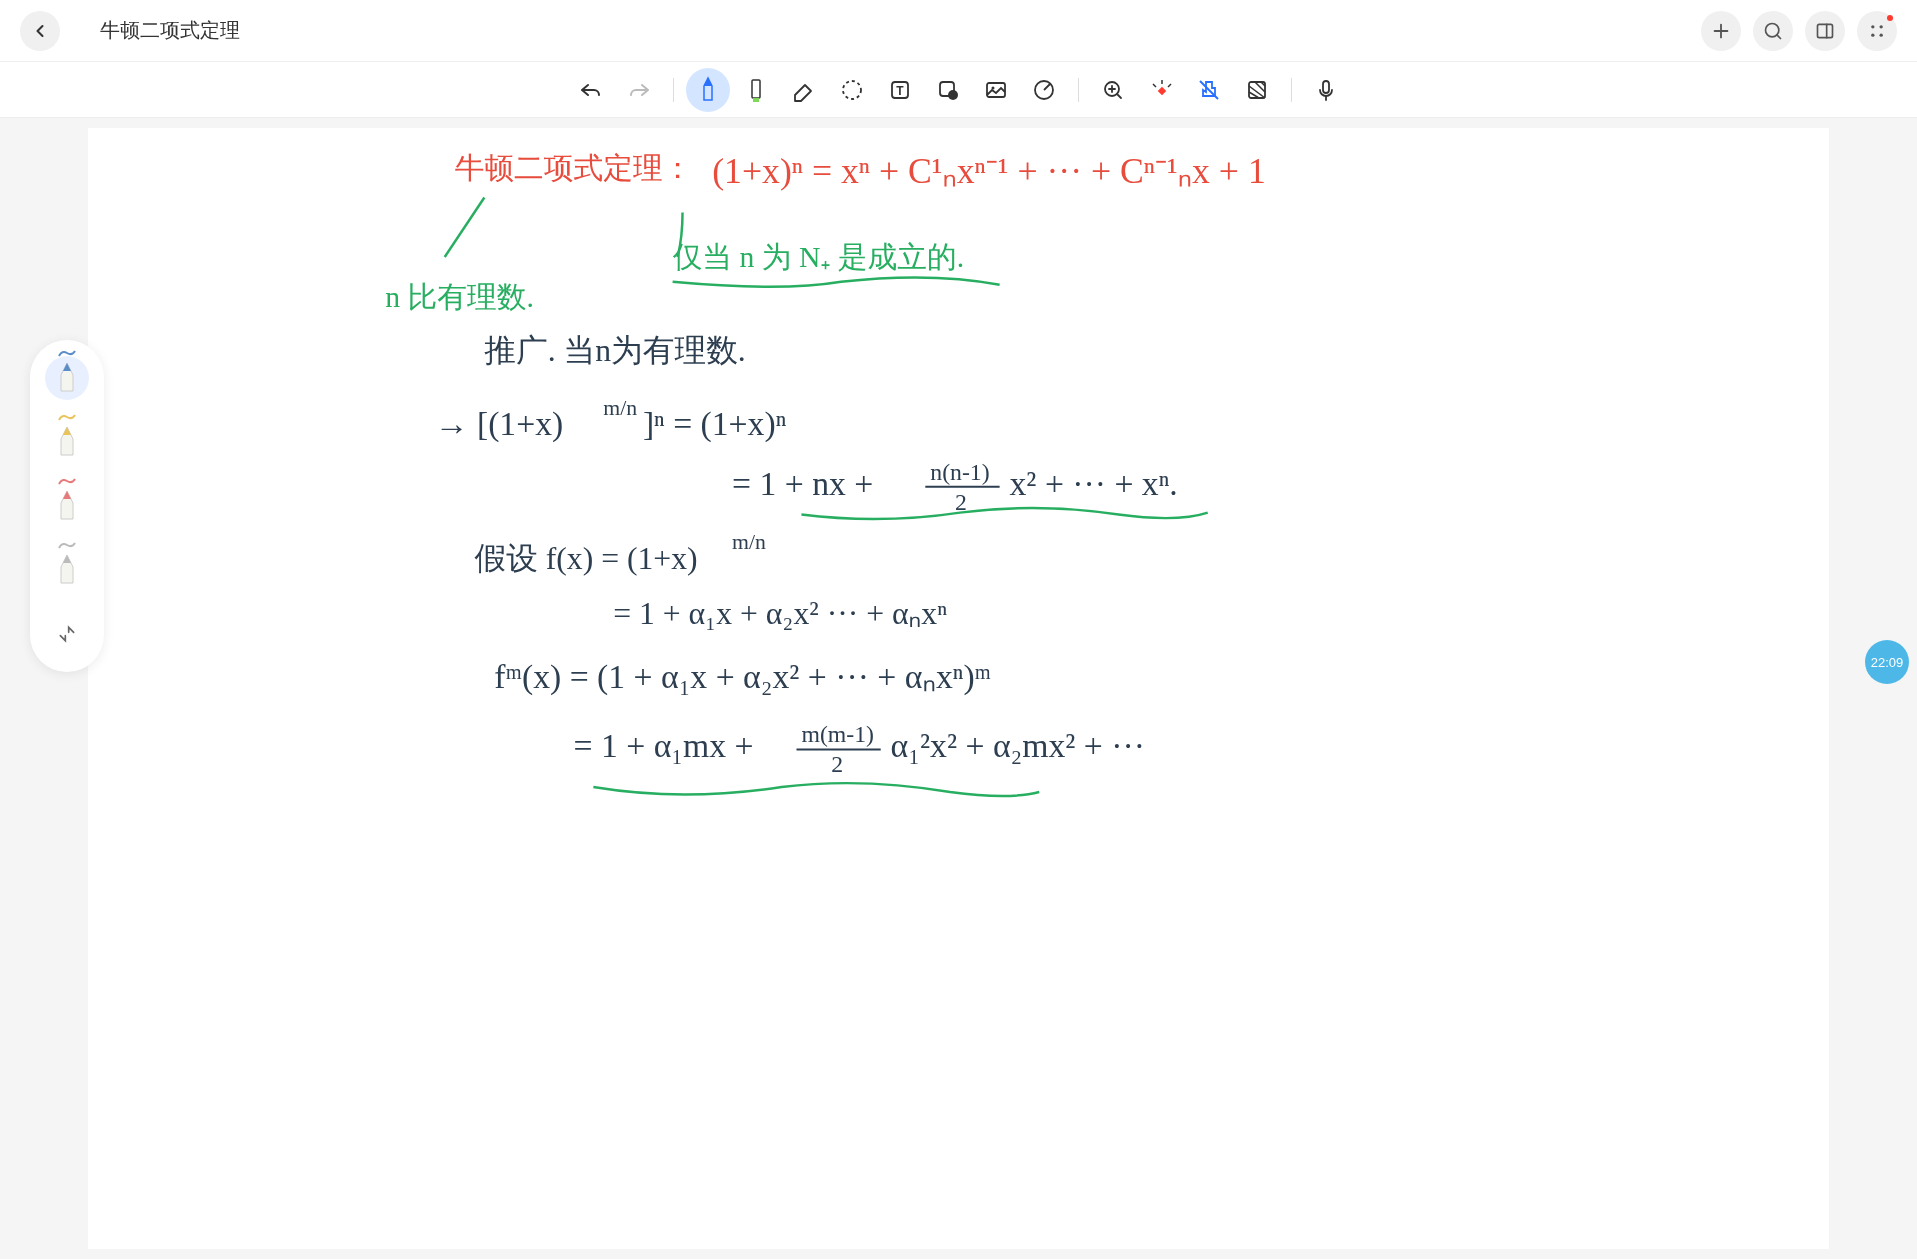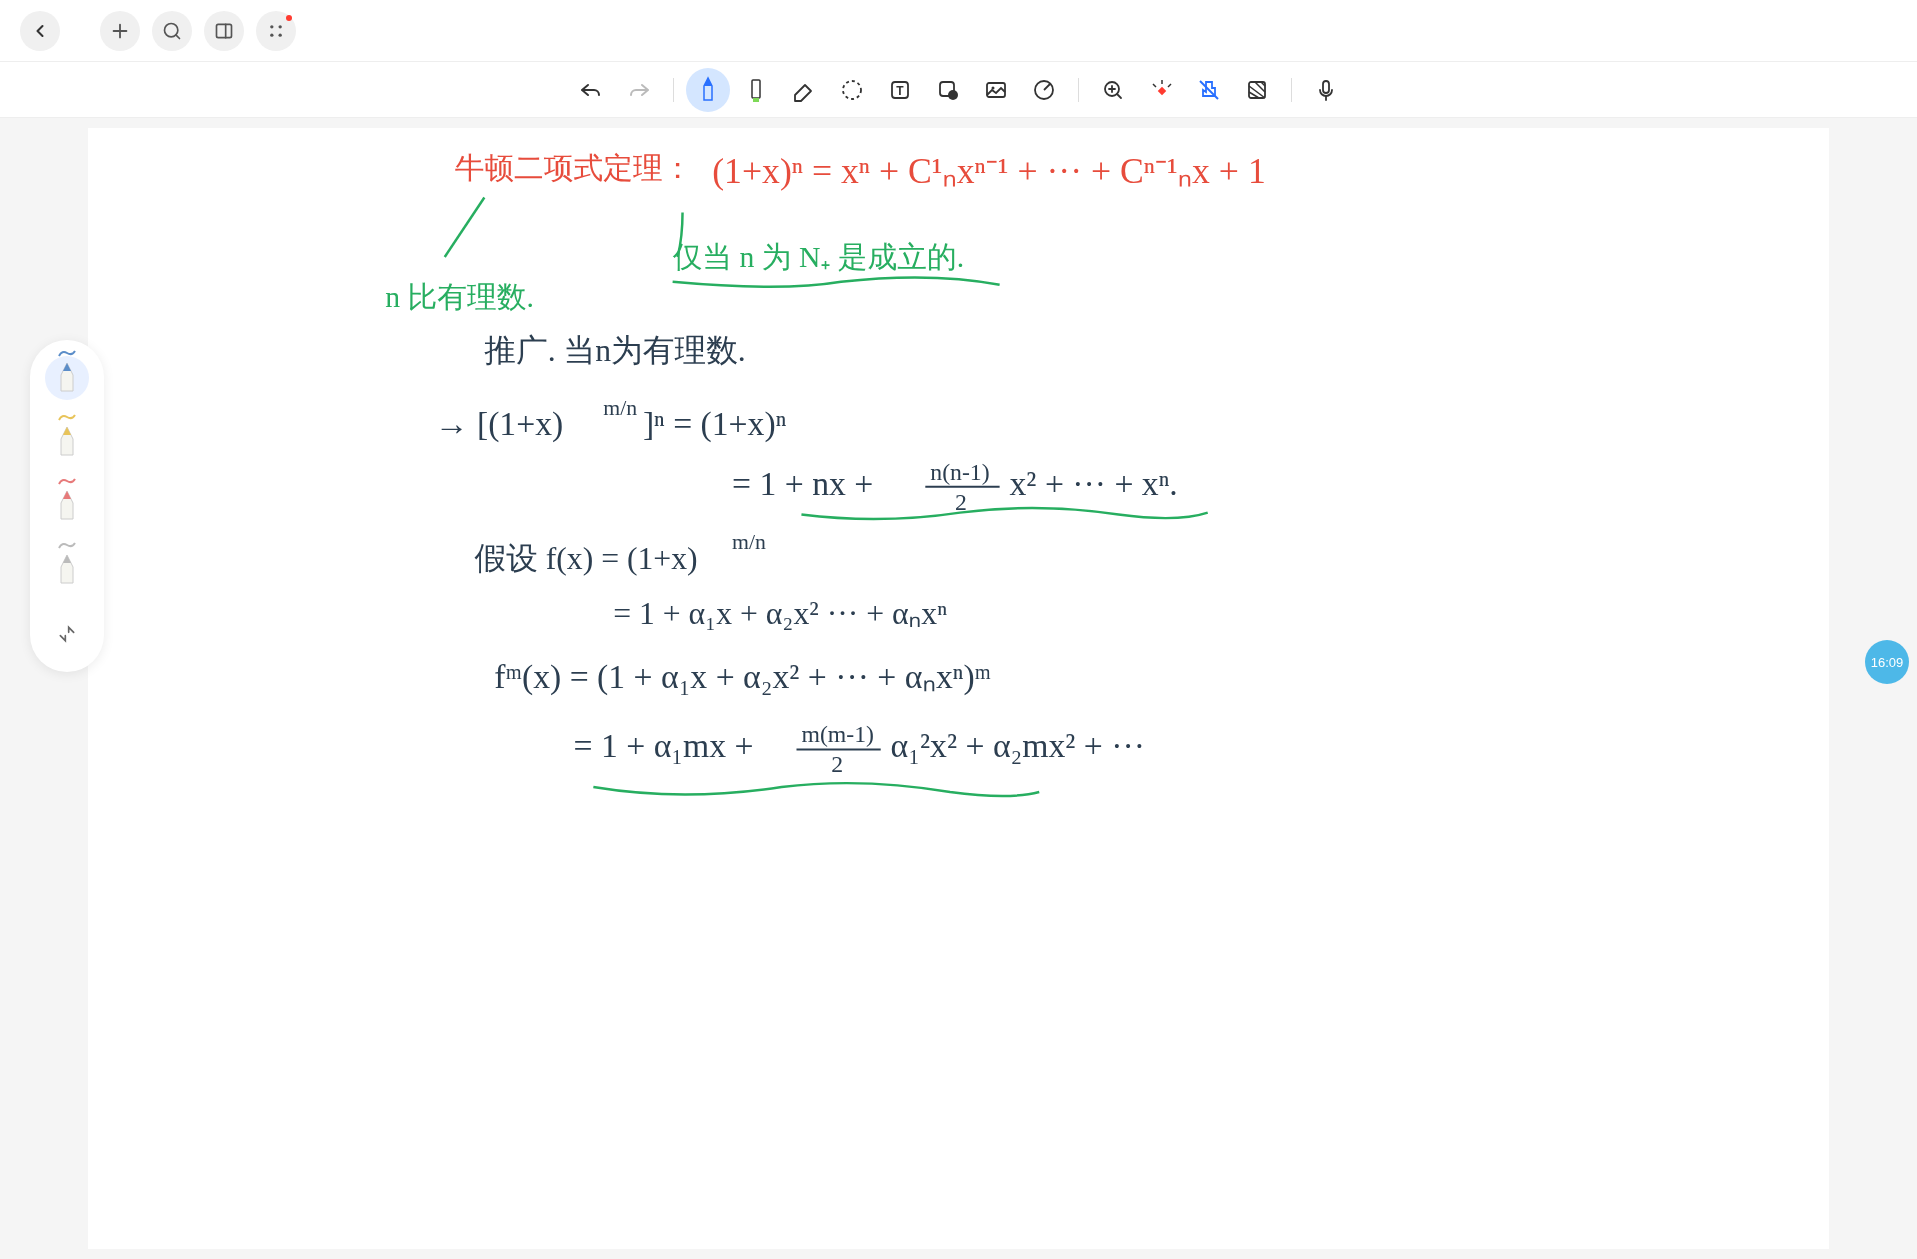--- a/index.html
+++ b/index.html
@@ -157,20 +157,21 @@
   </style>
 </head>
 <body>
 
 <div class="header">
   <div class="back-btn">
     <svg width="20" height="20" viewBox="0 0 24 24" fill="none" stroke="#333" stroke-width="2.5" stroke-linecap="round" stroke-linejoin="round">
         <polyline points="15 18 9 12 15 6"></polyline>
       </svg>
   </div>
+  <div class="title">牛顿二项式定理</div>
   <div class="header-right">
     <div class="header-icon-btn">
       <svg width="22" height="22" viewBox="0 0 24 24" fill="none" stroke="#555" stroke-width="2" stroke-linecap="round">
           <line x1="12" y1="5" x2="12" y2="19"></line>
           <line x1="5" y1="12" x2="19" y2="12"></line>
         </svg>
     </div>
     <div class="header-icon-btn">
       <svg width="20" height="20" viewBox="0 0 24 24" fill="none" stroke="#555" stroke-width="2" stroke-linecap="round">
           <circle cx="11" cy="11" r="8"></circle>
@@ -378,13 +379,13 @@
       </svg>
   </div>
   <div class="pen-item">
     <svg width="20" height="20" viewBox="0 0 24 24" fill="none" stroke="#666" stroke-width="2" stroke-linecap="round">
         <polyline points="4 14 10 20 10 14"></polyline>
         <polyline points="20 10 14 4 14 10"></polyline>
       </svg>
   </div>
 </div>
 
-<div class="time-badge">16:09</div>
+<div class="time-badge">22:09</div>
 
 </body></html>

